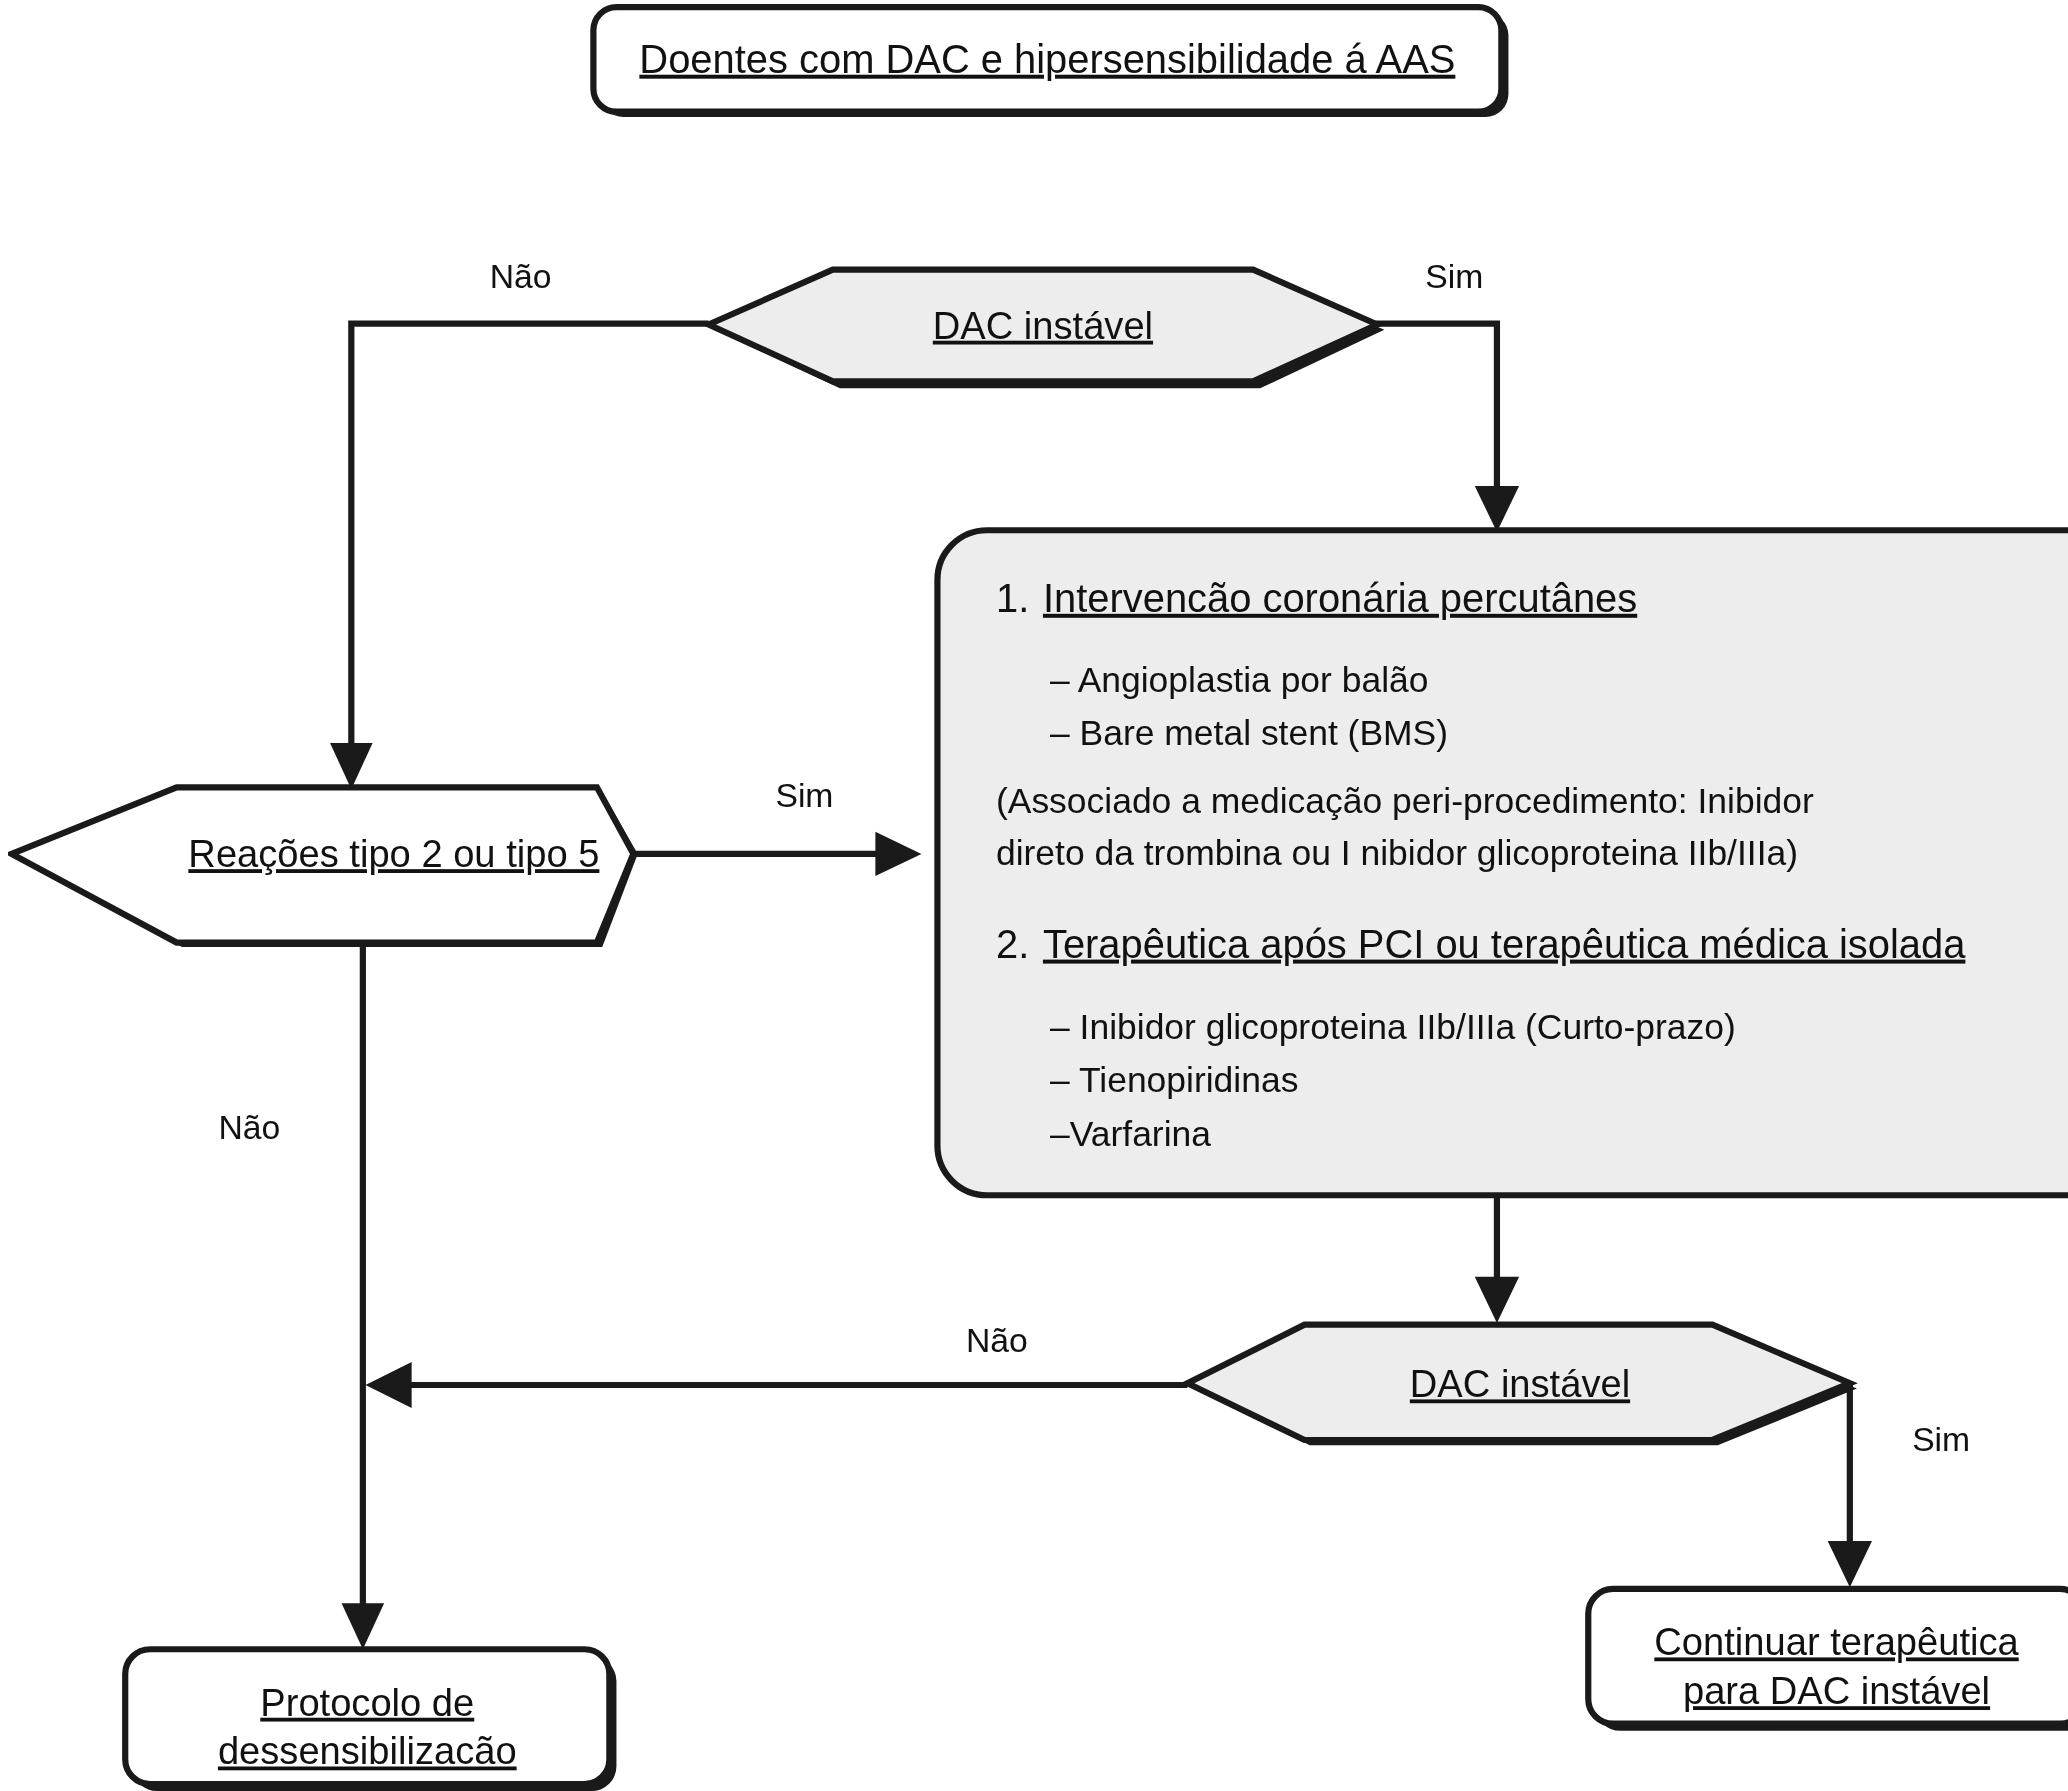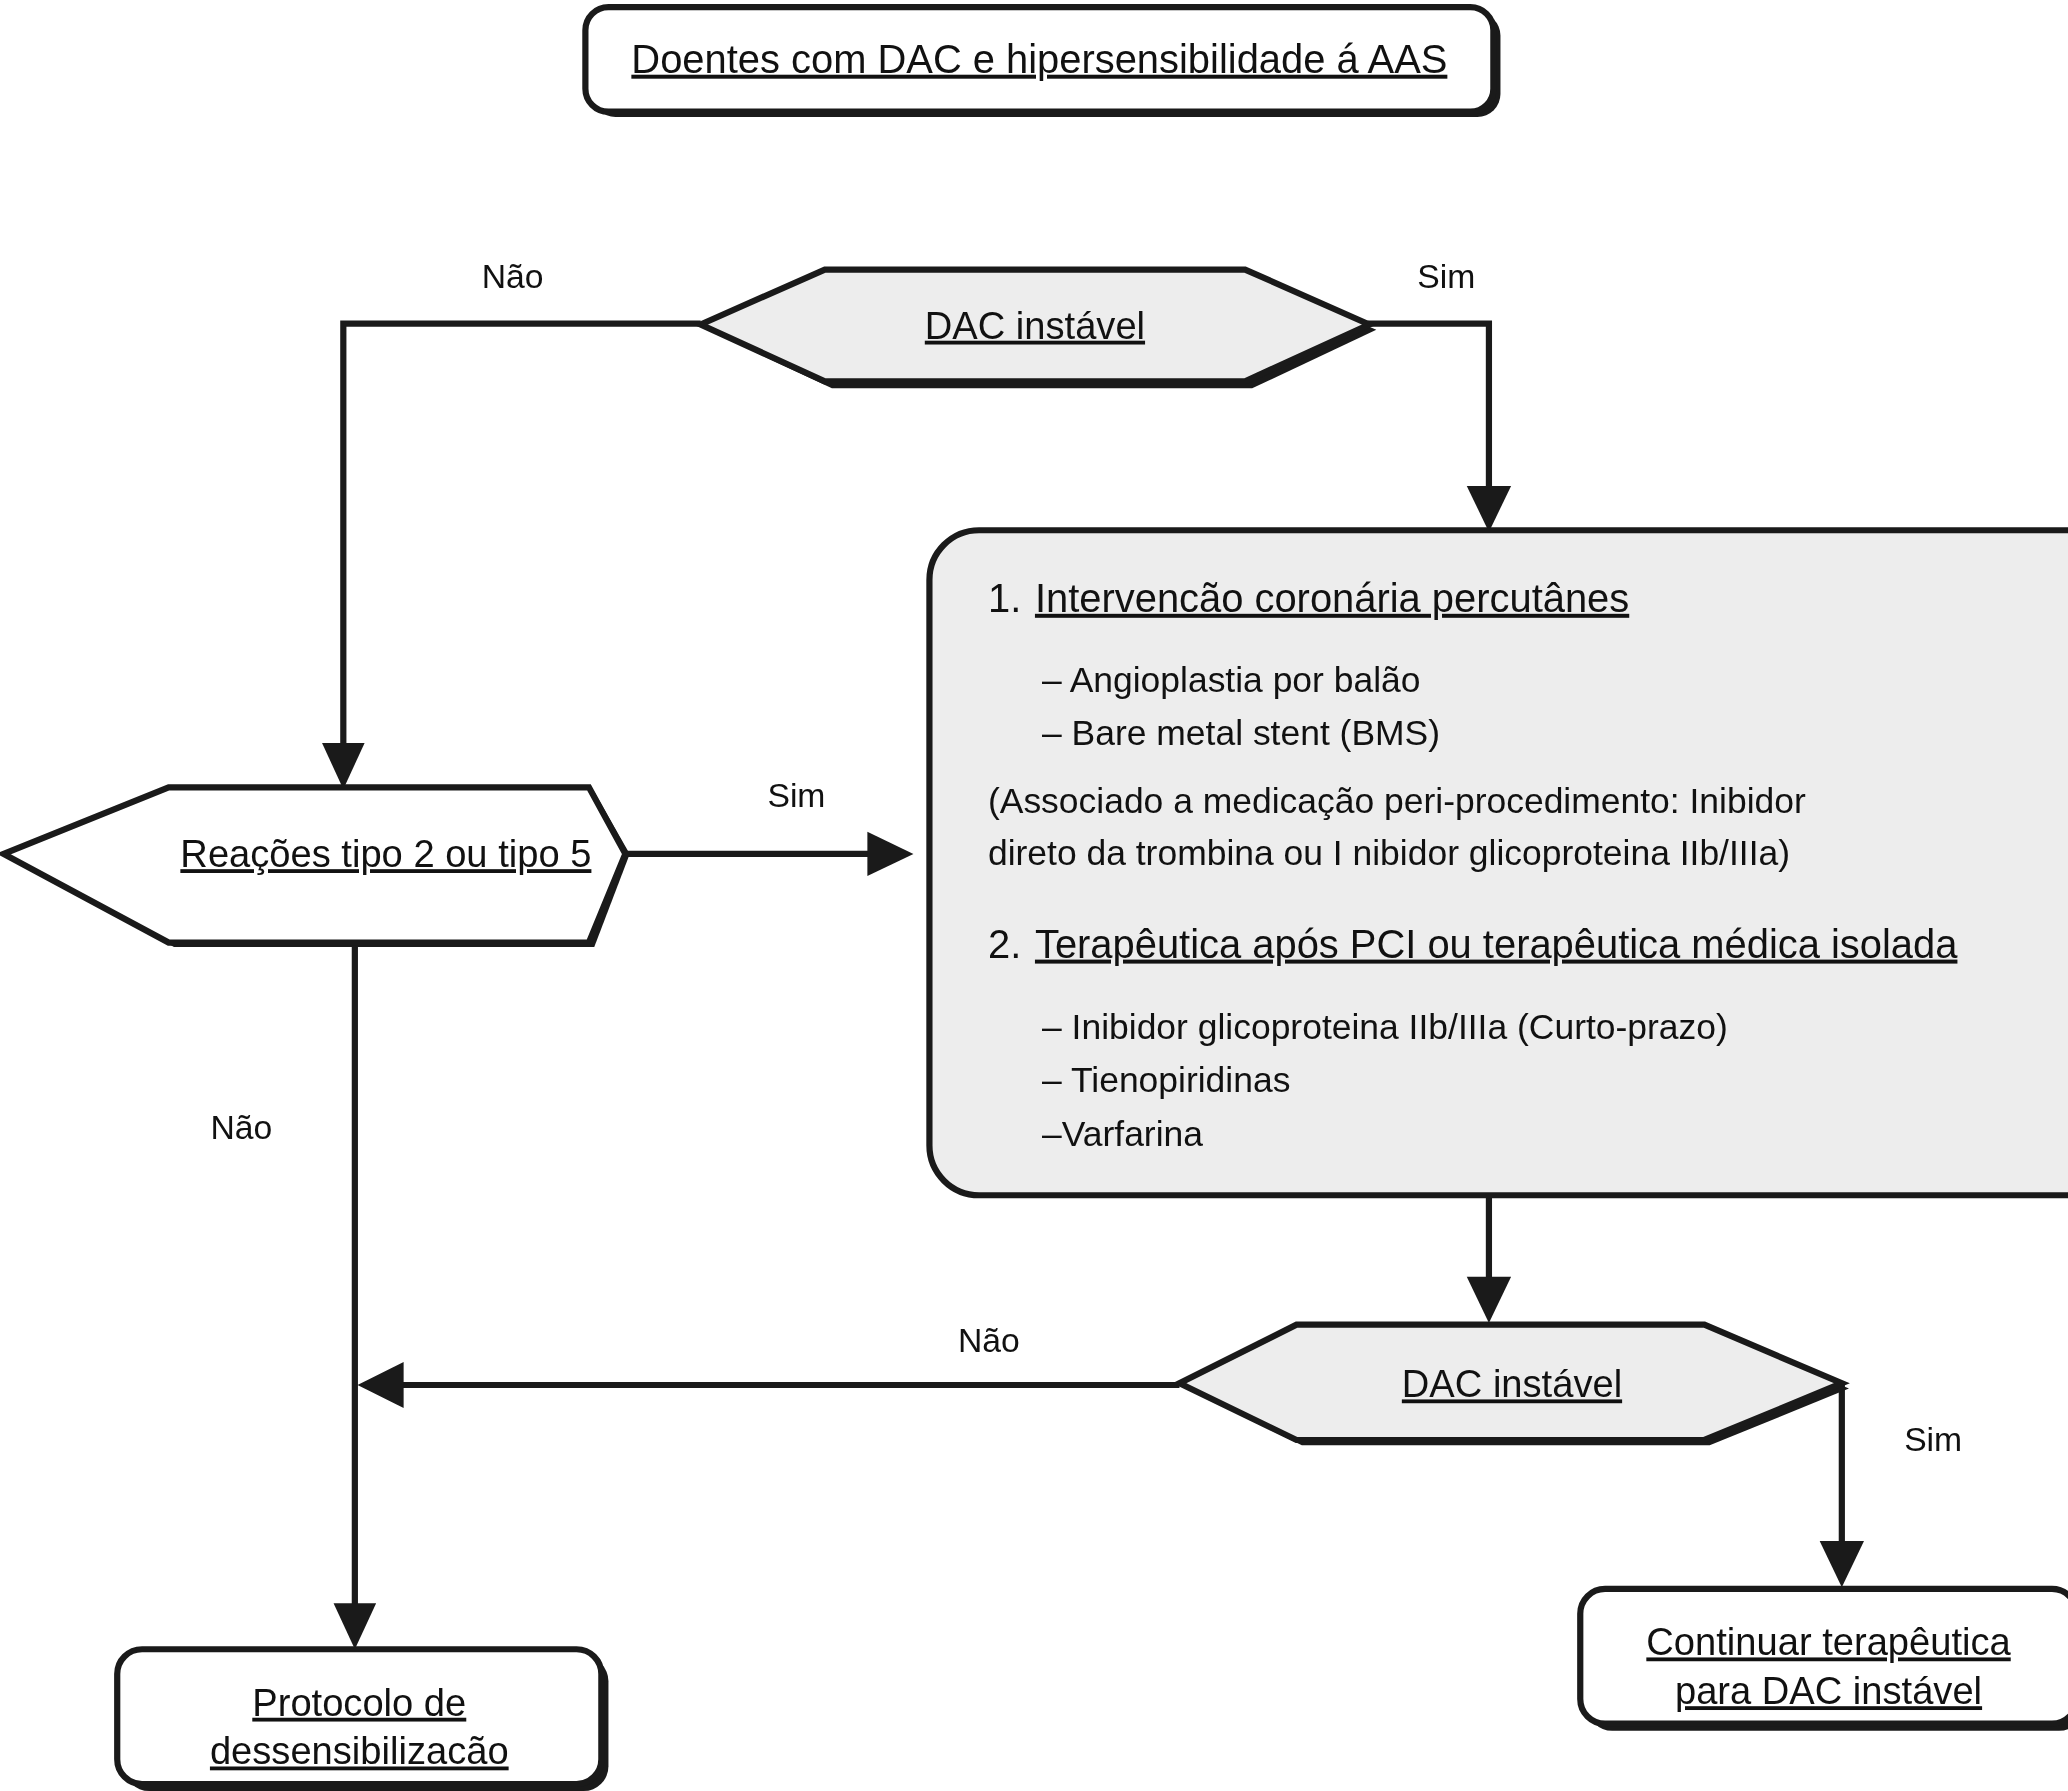--- a/index.html
+++ b/index.html
@@ -10,20 +10,21 @@
   body {
     width: 2069px;
     height: 1792px;
     font-family: "Liberation Sans", sans-serif;
     overflow: hidden;
   }
   #flow-root {
     position: relative;
     width: 1747px;
     height: 1792px;
+    margin-left: 8px;
   }
   svg.flow-canvas {
     display: block;
     width: 2069px;
     height: 1792px;
   }
   .node-fill-white { fill: #ffffff; }
   .node-fill-gray  { fill: #ededed; }
   .node-stroke     { stroke: #1a1a1a; stroke-width: 7; }
   .shadow          { fill: #1a1a1a; }

